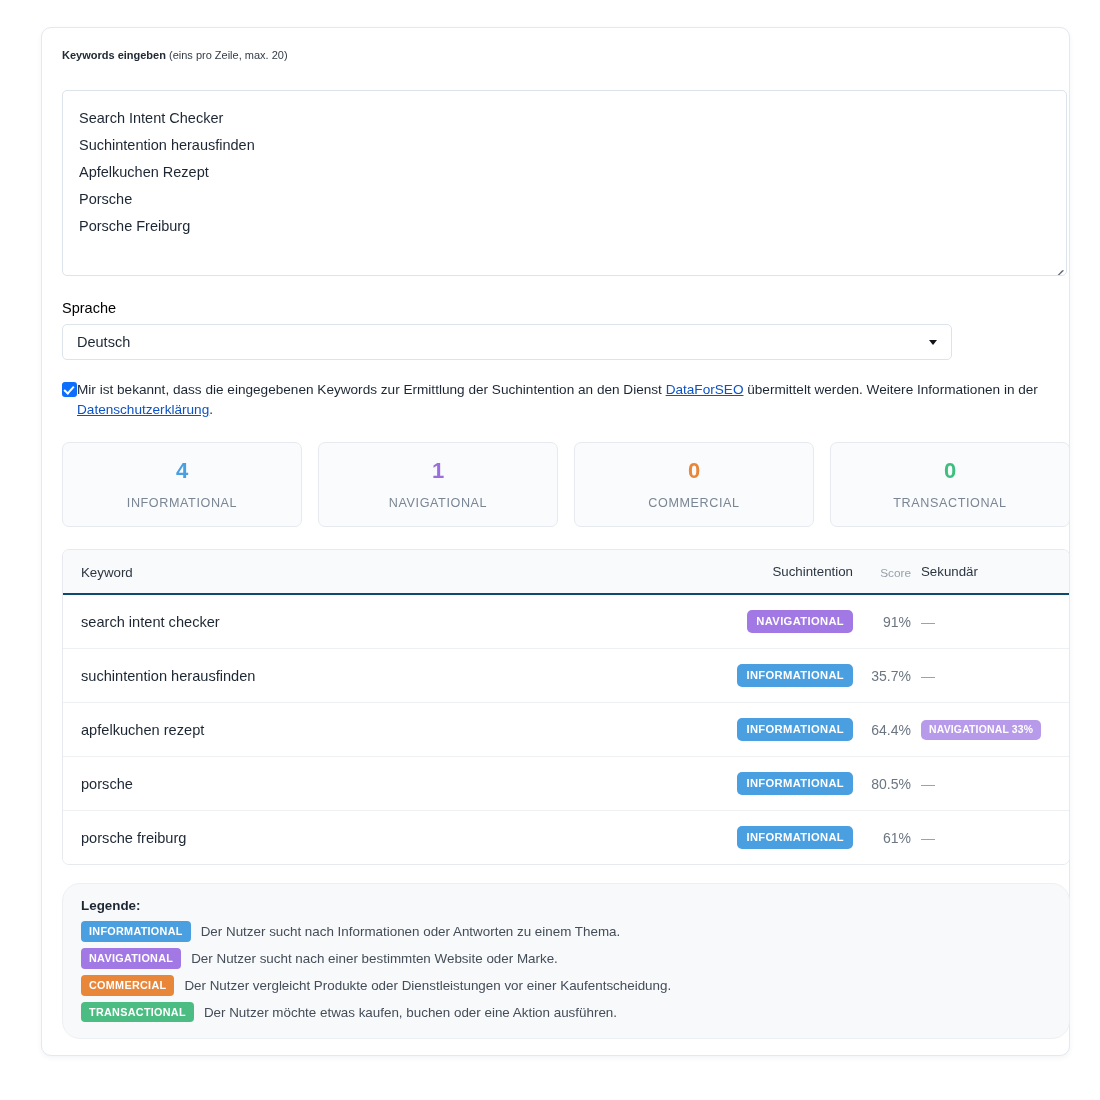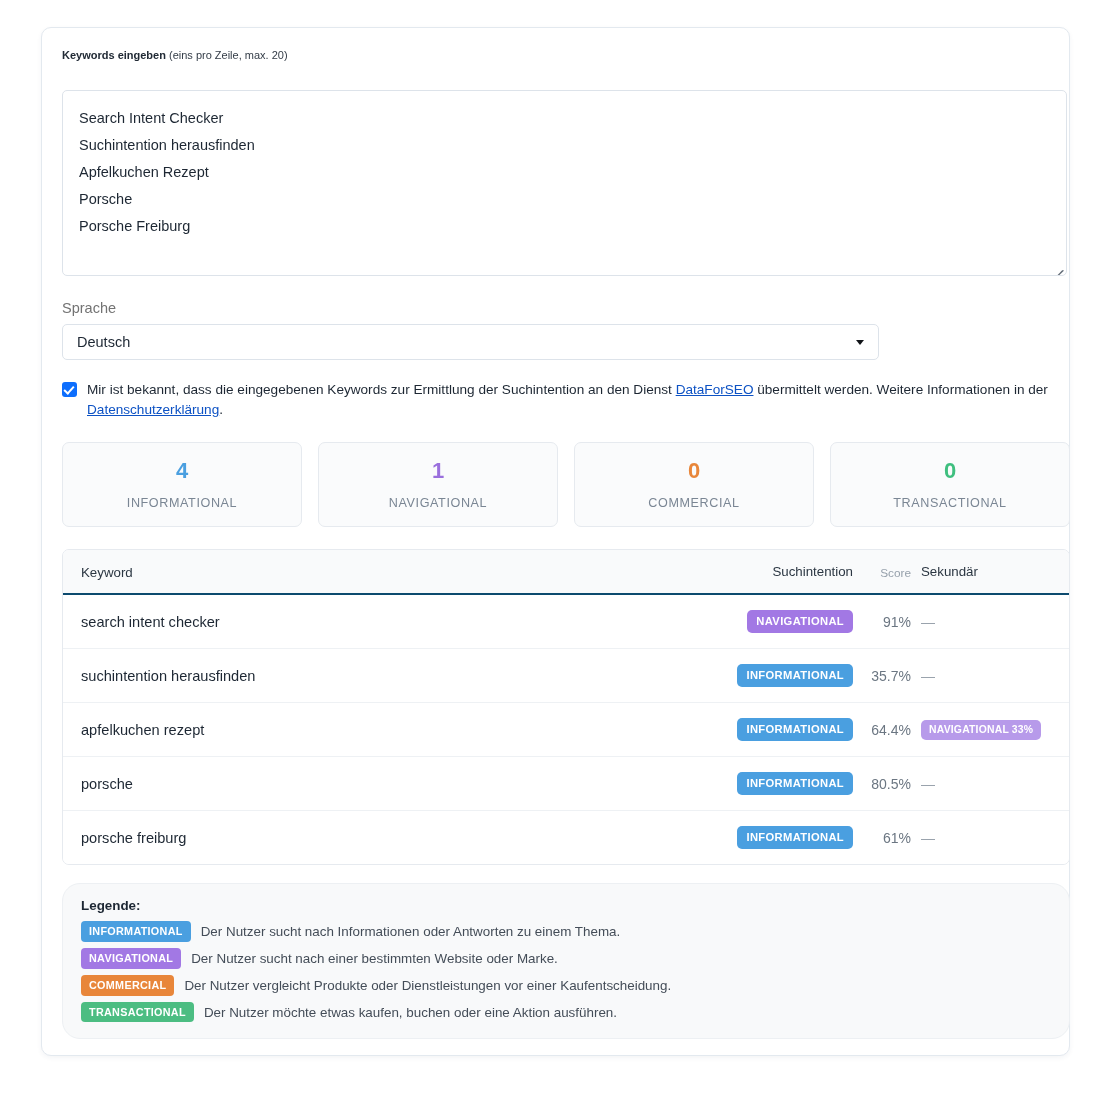--- a/index.html
+++ b/index.html
@@ -86,26 +86,26 @@
     height: 1px;
   }
   .resize-grip i.g1 { bottom: 2px;  width: 10px; transform: rotate(-45deg); transform-origin: right bottom; }
   .resize-grip i.g2 { bottom: 2px;  width: 6.5px; transform: rotate(-45deg); transform-origin: right bottom; }
   .resize-grip i.g3 { bottom: 2px;  width: 3px;  transform: rotate(-45deg); transform-origin: right bottom; }
 
   
   .sprache-label {
     margin: 24px 0 8px 10px;
     font-size: 14.5px;
-    color: #737373;
+    color: #000000;
   }
   .select-box {
     position: relative;
     margin: 0 1px 0 10px;
-    width: 817px;
+    width: 890px;
     height: 36px;
     box-sizing: border-box;
     background: #ffffff;
     border: 1px solid #dde3ea;
     border-radius: 5px;
     display: flex;
     align-items: center;
     padding: 0 14px;
   }
   .select-value {
@@ -145,21 +145,20 @@
     position: absolute;
     left: 4.4px;
     top: 1.6px;
     width: 4px;
     height: 8px;
     border: solid #ffffff;
     border-width: 0 2px 2px 0;
     transform: rotate(42deg);
   }
   .consent-text {
-    margin-left: 10px;
     font-size: 13.6px;
     line-height: 20px;
     color: #1d2733;
   }
   .consent-text a {
     color: #0d52c4;
     text-decoration: underline;
   }
 
   

